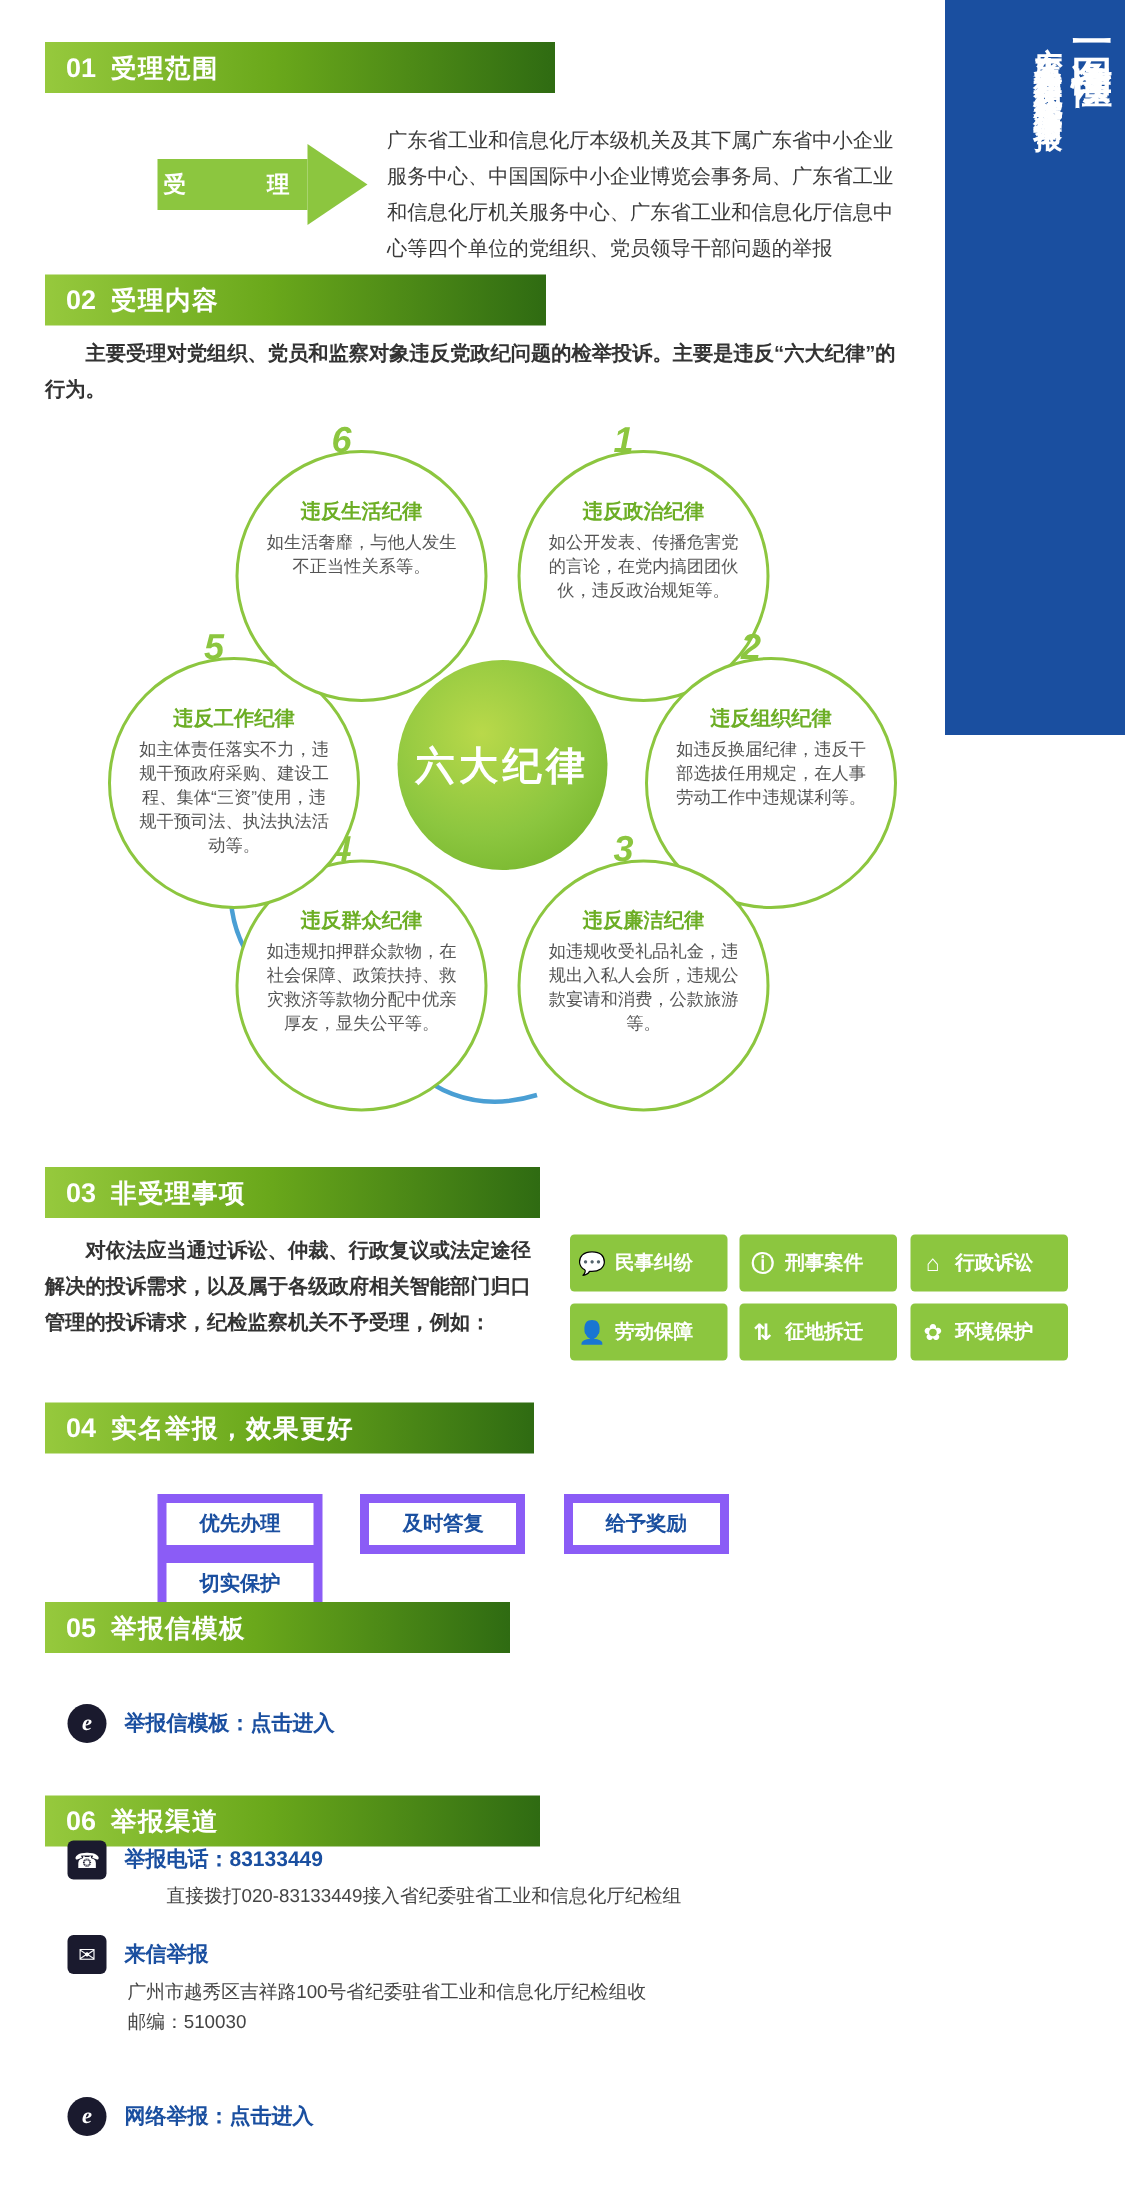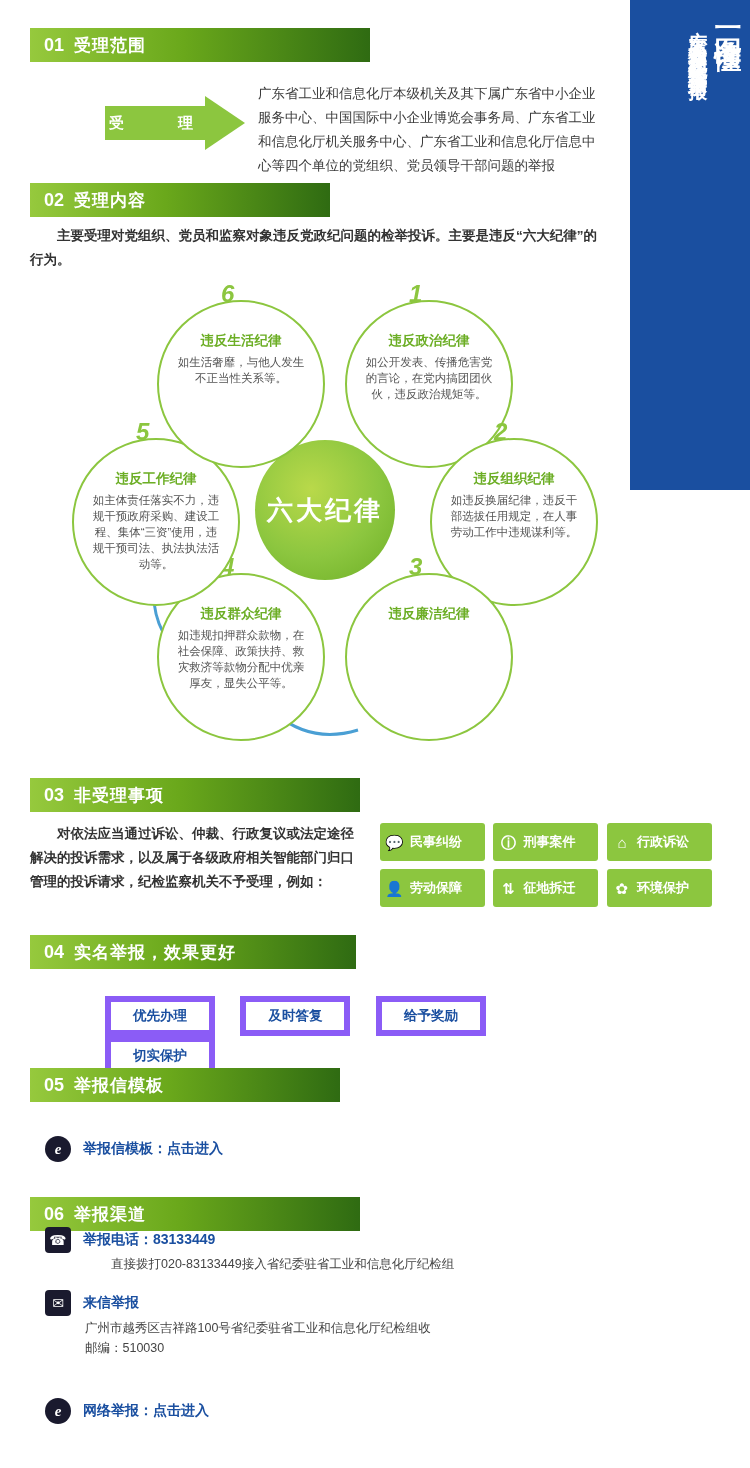--- a/index.html
+++ b/index.html
@@ -65,31 +65,31 @@
     border-top:27px solid transparent;
     border-bottom:27px solid transparent;
     border-left:40px solid #8cc63f;
   }
   #p01 {
     position:absolute; left:258px; top:82px; width:350px;
     font-size:13.5px; line-height:24px; color:#3a3a3a;
   }
 
   
-  #sec02 { left:30px; top:183px; width:300px;align-items:center; }
+  #sec02 { left:30px; top:183px; width:334px;align-items:center; }
   #p02 {
     position:absolute; left:30px; top:224px; width:580px;
     font-size:13.5px; line-height:24px; font-weight:bold; color:#333;
     text-indent:27px;
   }
 
   
   .diagram { position:absolute; left:100px; top:278px; width:470px; height:470px; }
   .center {
-    position:absolute; left:155px; top:162px;
+    position:absolute; left:165px; top:162px;
     width:140px; height:140px; border-radius:50%;
     background:radial-gradient(circle at 40% 35%, #b9d94a 0%, #8cc63f 55%, #6cae25 100%);
     display:flex; align-items:center; justify-content:center;
     color:#fff;
   }
   .center span {
     font-size:26px; font-weight:bold; line-height:30px; letter-spacing:3px;
     text-align:center; display:block;
   }
   .node {
@@ -221,20 +221,21 @@
     <div class="nd">如公开发表、传播危害党的言论，在党内搞团团伙伙，违反政治规矩等。</div>
   </div>
   <div class="node" id="n2">
     <div class="idx">2</div>
     <div class="nt">违反组织纪律</div>
     <div class="nd">如违反换届纪律，违反干部选拔任用规定，在人事劳动工作中违规谋利等。</div>
   </div>
   <div class="node" id="n3">
     <div class="idx">3</div>
     <div class="nt">违反廉洁纪律</div>
+    <div class="nd">如违规收受礼品礼金，违规出入私人会所，违规公款宴请和消费，公款旅游等。</div>
   </div>
   <div class="node" id="n4">
     <div class="idx">4</div>
     <div class="nt">违反群众纪律</div>
     <div class="nd">如违规扣押群众款物，在社会保障、政策扶持、救灾救济等款物分配中优亲厚友，显失公平等。</div>
   </div>
   <div class="node" id="n5">
     <div class="idx">5</div>
     <div class="nt">违反工作纪律</div>
     <div class="nd">如主体责任落实不力，违规干预政府采购、建设工程、集体“三资”使用，违规干预司法、执法执法活动等。</div>

